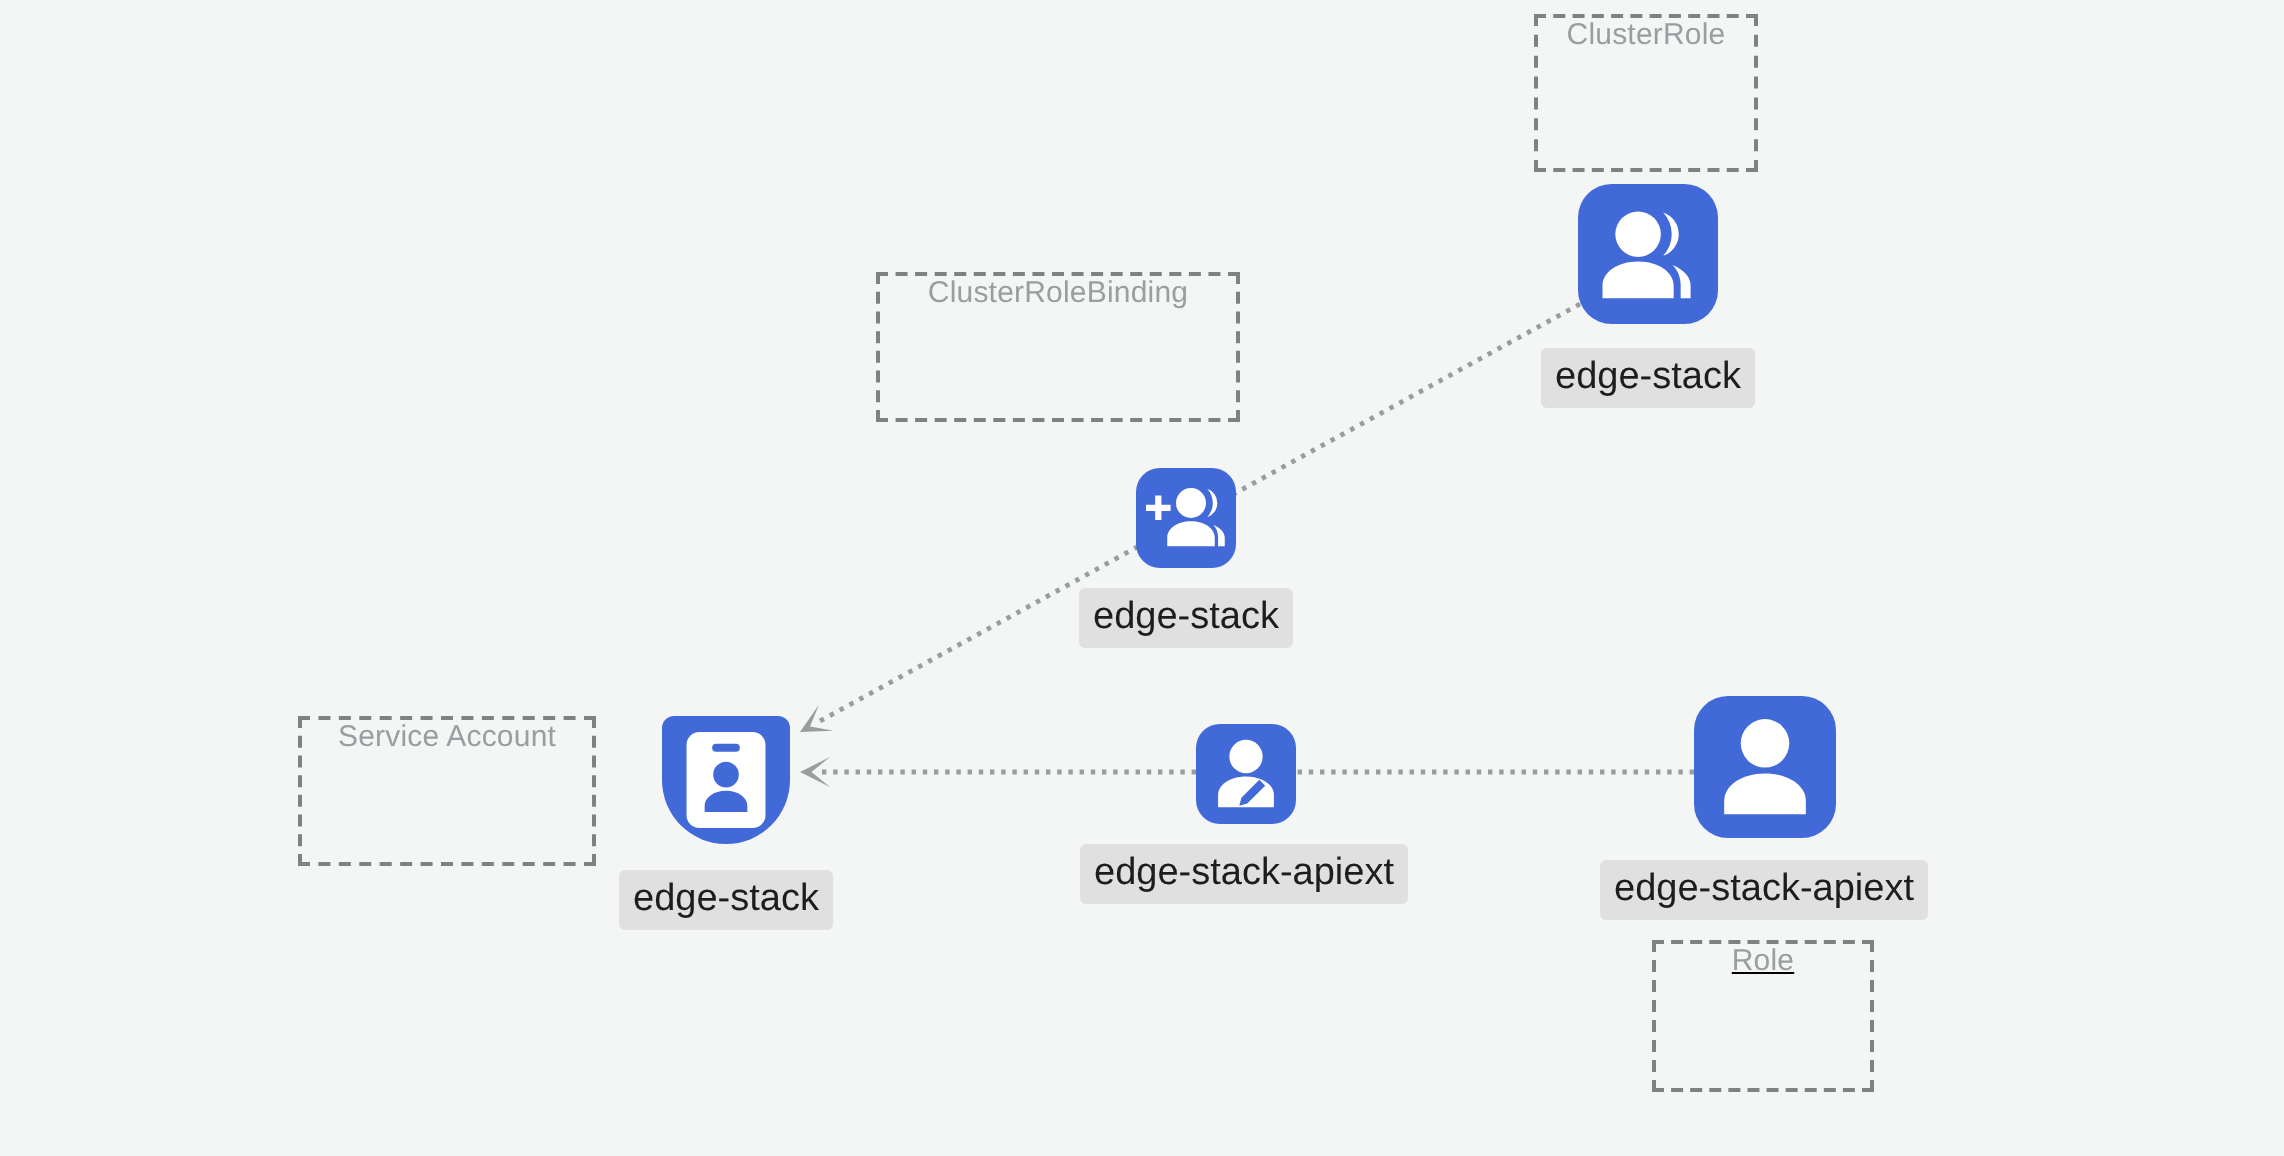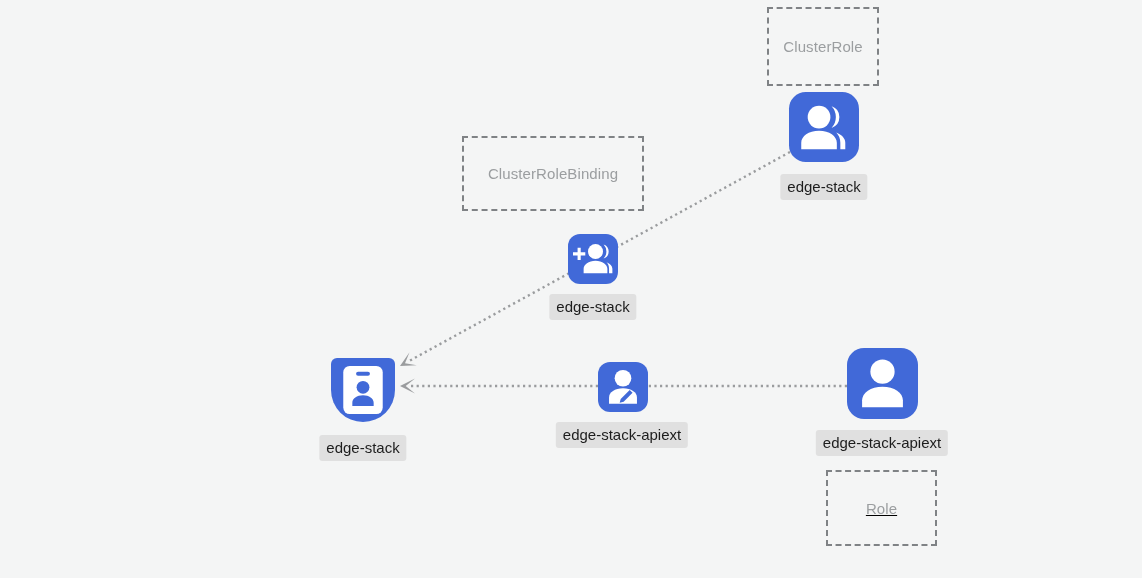--- a/index.html
+++ b/index.html
@@ -28,21 +28,21 @@
     height: 578px;
     z-index: 1;
     pointer-events: none;
   }
   
   .kind-box {
     position: absolute;
     box-sizing: border-box;
     border: 2px dashed #7f8285;
     display: flex;
-    align-items: center;
+    align-items: flex-start;
     justify-content: center;
     z-index: 2;
     background: transparent;
   }
   .kind-box-label {
     color: #9b9ea0;
     font-size: 15px;
     letter-spacing: 0.1px;
     white-space: nowrap;
     font-family: "Liberation Sans", sans-serif;
@@ -68,21 +68,21 @@
   }
   .node-icon svg {
     display: block;
     width: 100%;
     height: 100%;
   }
   .node-label {
     position: absolute;
     background: #e0e0e0;
     color: #1d1d1d;
-    font-size: 15px;
+    font-size: 19px;
     line-height: 1;
     padding: 5px 7px 6px 7px;
     border-radius: 3px;
     white-space: nowrap;
     font-family: "Liberation Sans", sans-serif;
     transform: translateX(-50%);
     z-index: 4;
   }
 </style>
 </head>
@@ -96,22 +96,25 @@
         <polygon points="400,366 409.54243447692744,352.2089904556067 404.9971335317337,363.2579831389974 416.7582683216711,365.3593418549059" fill="#9a9c9e"></polygon>
         <line x1="598" y1="386" x2="408.25" y2="386" stroke="#9a9c9e" stroke-width="2.4" stroke-linecap="butt" stroke-dasharray="2.2 3.4"></line>
         <polygon points="400,386 415,378.5 405.7,386 415,393.5" fill="#9a9c9e"></polygon>
         <line x1="847" y1="386" x2="648" y2="386" stroke="#9a9c9e" stroke-width="2.4" stroke-linecap="butt" stroke-dasharray="2.2 3.4"></line>
       </g>
   </svg>
 
   <div class="kind-box" style="left: 767px; top: 7px; width: 112px; height: 79px; border-color: rgb(127, 130, 133);">
     <span class="kind-box-label">ClusterRole</span>
   </div>
-  <div class="kind-box" style="left: 462px; top: 136px; width: 182px; height: 75px; border-color: rgb(127, 130, 133);">
+  <div class="kind-box" style="left: 438px; top: 136px; width: 182px; height: 75px; border-color: rgb(127, 130, 133);">
     <span class="kind-box-label">ClusterRoleBinding</span>
+  </div>
+  <div class="kind-box" style="left: 149px; top: 358px; width: 149px; height: 75px; border-color: rgb(127, 130, 133);">
+    <span class="kind-box-label">Service Account</span>
   </div>
   <div class="kind-box" style="left: 826px; top: 470px; width: 111px; height: 76px; border-color: rgb(127, 130, 133); text-decoration: underline;">
     <span class="kind-box-label">Role</span>
   </div>
 
   <div class="node" style="left: 789px; top: 92px; width: 70px; height: 70px;">
     <div class="node-icon rounded" style="background: rgb(65, 105, 216);">
         <svg viewBox="0 0 24 24" xmlns="http://www.w3.org/2000/svg">
           <g fill="#ffffff">
             <circle cx="10.3" cy="8.6" r="3.9"></circle>

